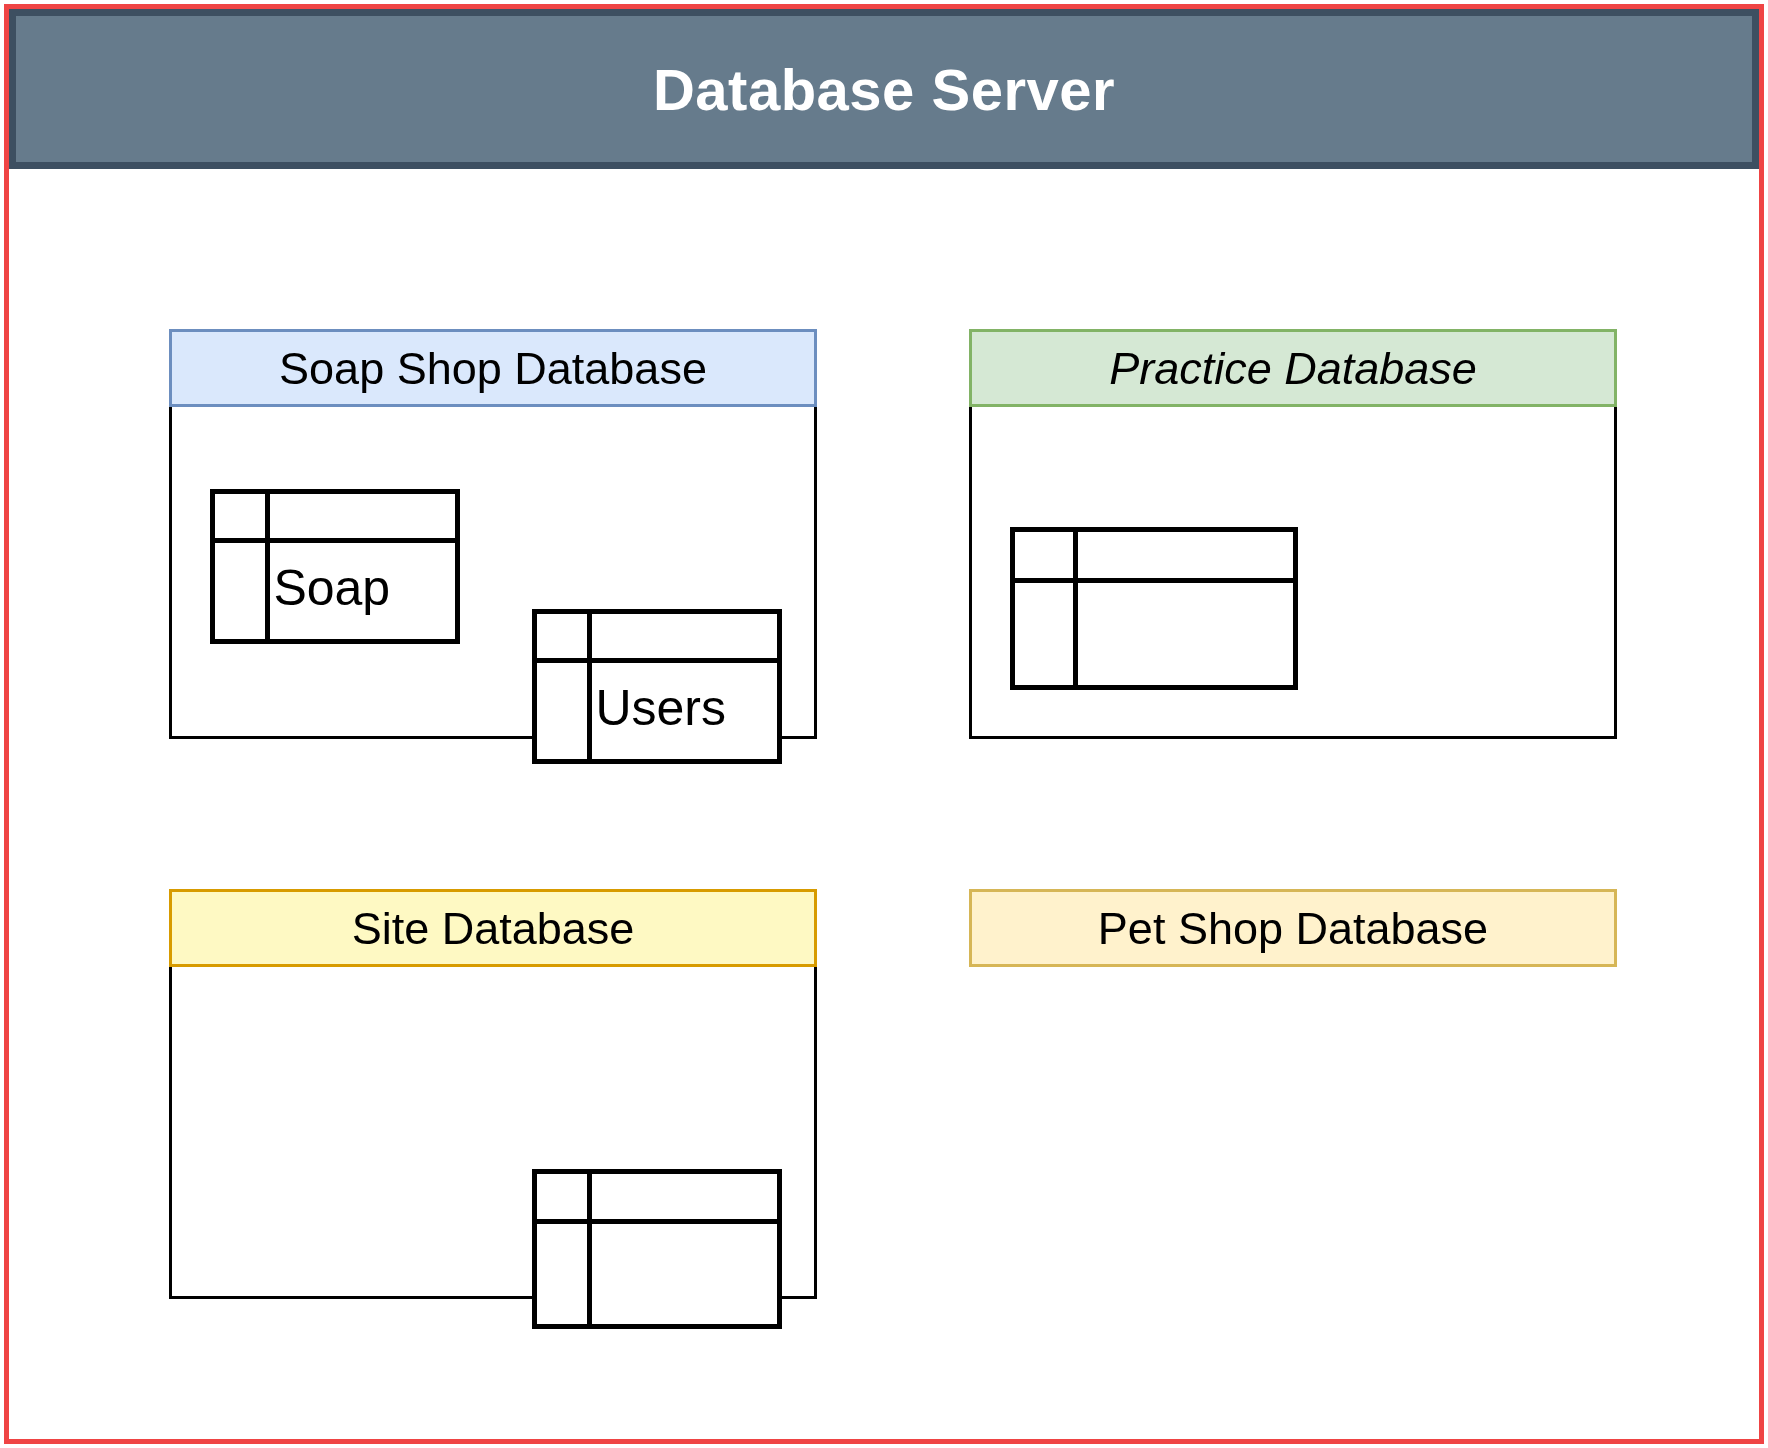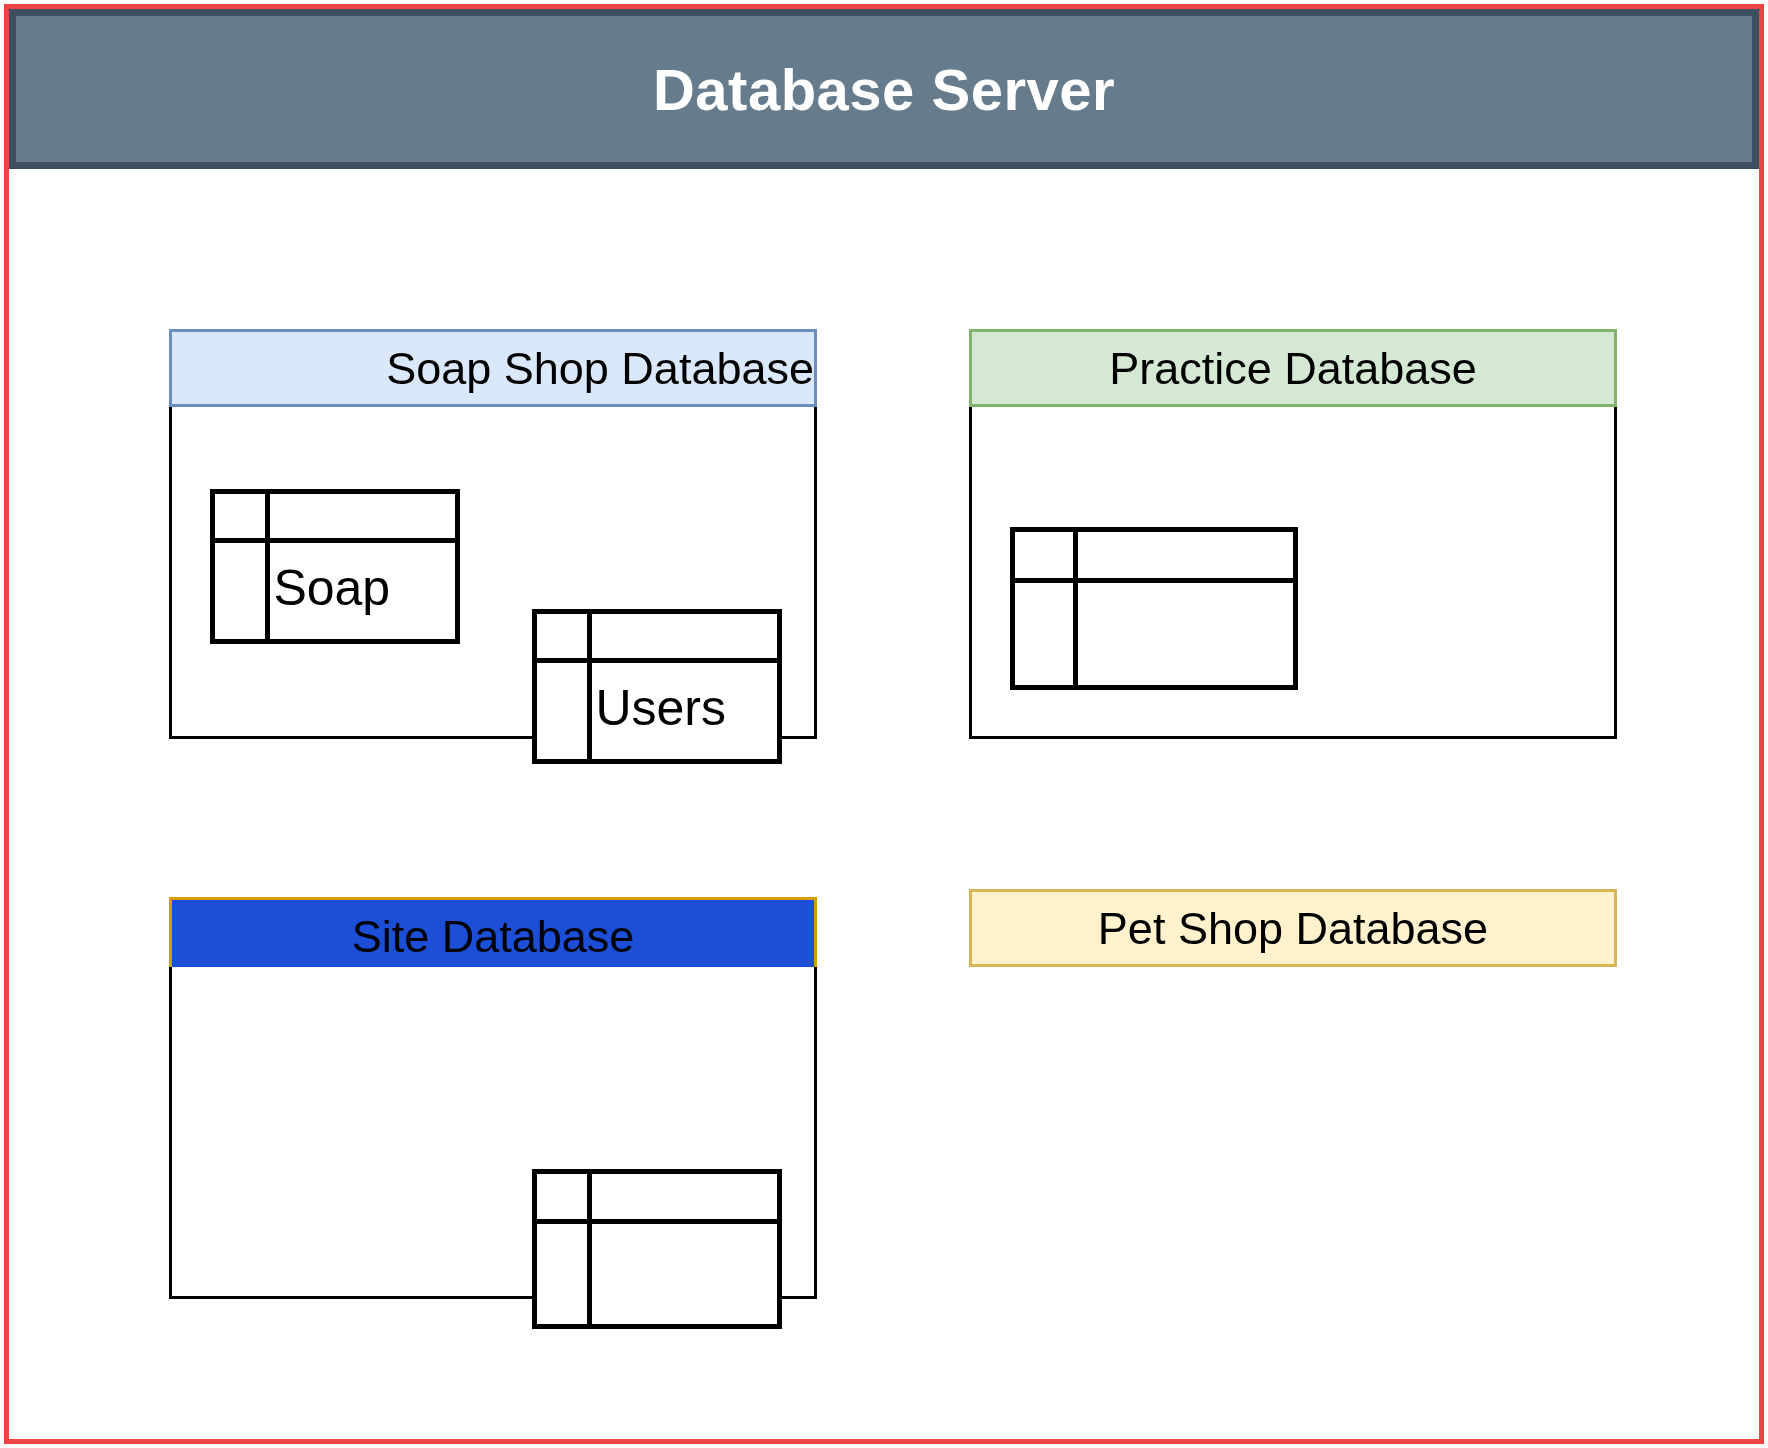--- a/index.html
+++ b/index.html
@@ -105,49 +105,49 @@
 <body>
 
 <div id="server-container">
 
   <div id="server-header">
     <span id="server-title">Database Server</span>
   </div>
 
   <div id="db-layer">
       <div class="db-box" style="left: 160px; top: 320px; width: 648px; height: 410px;">
-        <div class="db-header" style="background: rgb(218, 232, 252); border-color: rgb(108, 142, 191); justify-content: flex-end;">
+        <div class="db-header" style="background: rgb(218, 232, 252); border-color: rgb(108, 142, 191);">
           <span class="db-header-label">Soap Shop Database</span>
         </div>
         <div class="db-body">
           <div class="table-icon" style="left: 38px; top: 82px; width: 250px; height: 155px;">
             <div class="col-rule"></div>
             <div class="row-rule"></div>
             <span class="tbl-label">Soap</span>
           </div>
           <div class="table-icon" style="left: 360px; top: 202px; width: 250px; height: 155px;">
             <div class="col-rule"></div>
             <div class="row-rule"></div>
             <span class="tbl-label">Users</span>
           </div>
         </div>
       </div>
       <div class="db-box" style="left: 960px; top: 320px; width: 648px; height: 410px;">
-        <div class="db-header" style="background: rgb(213, 232, 212); border-color: rgb(130, 179, 102);">
+        <div class="db-header" style="background: rgb(213, 232, 212); border-color: rgb(130, 179, 102); font-style: italic;">
           <span class="db-header-label">Practice Database</span>
         </div>
         <div class="db-body">
           <div class="table-icon" style="left: 38px; top: 120px; width: 288px; height: 163px;">
             <div class="col-rule"></div>
             <div class="row-rule"></div>
           </div>
         </div>
       </div>
       <div class="db-box" style="left: 160px; top: 880px; width: 648px; height: 410px;">
-        <div class="db-header" style="background: #1d4ed8; border-color: rgb(215, 155, 0); margin-top: 8px;">
+        <div class="db-header" style="background: #fef9c3; border-color: rgb(215, 155, 0);">
           <span class="db-header-label">Site Database</span>
         </div>
         <div class="db-body">
           <div class="table-icon" style="left: 360px; top: 202px; width: 250px; height: 160px;">
             <div class="col-rule"></div>
             <div class="row-rule"></div>
           </div>
         </div>
       </div>
       <div class="db-box" style="left: 960px; top: 880px; width: 648px; height: 410px; text-align: center;">

